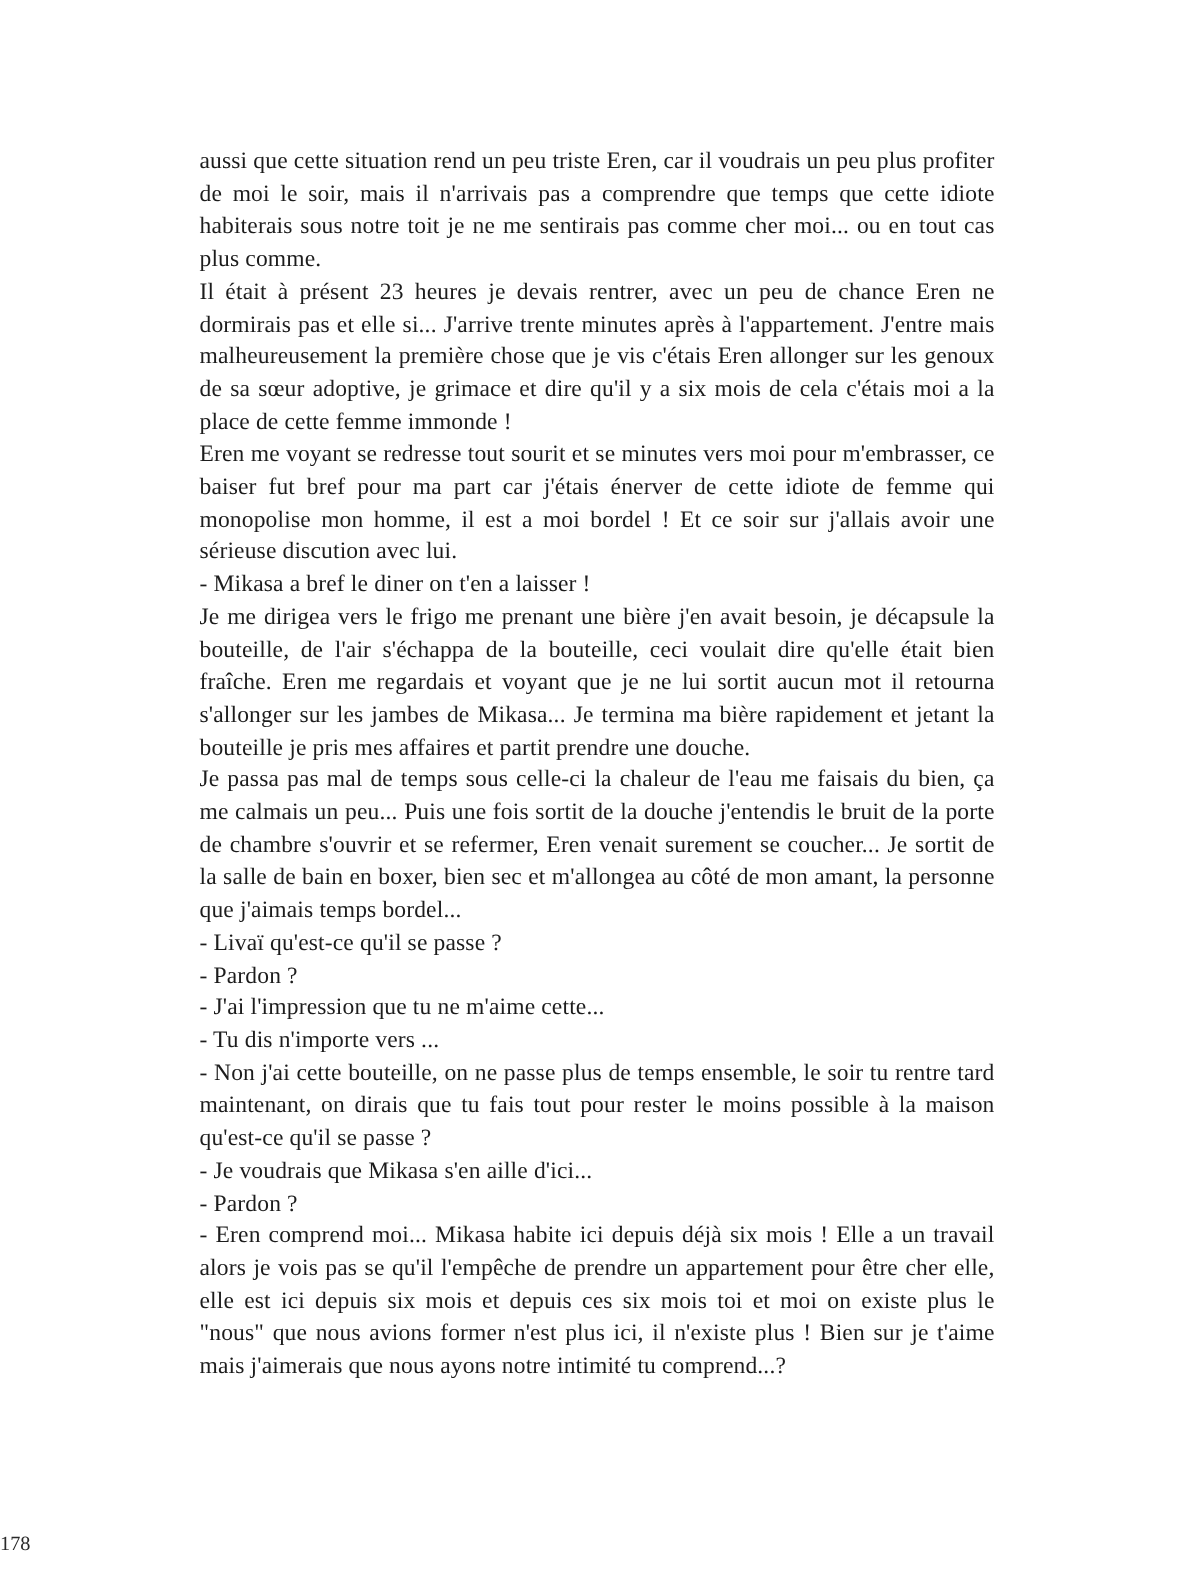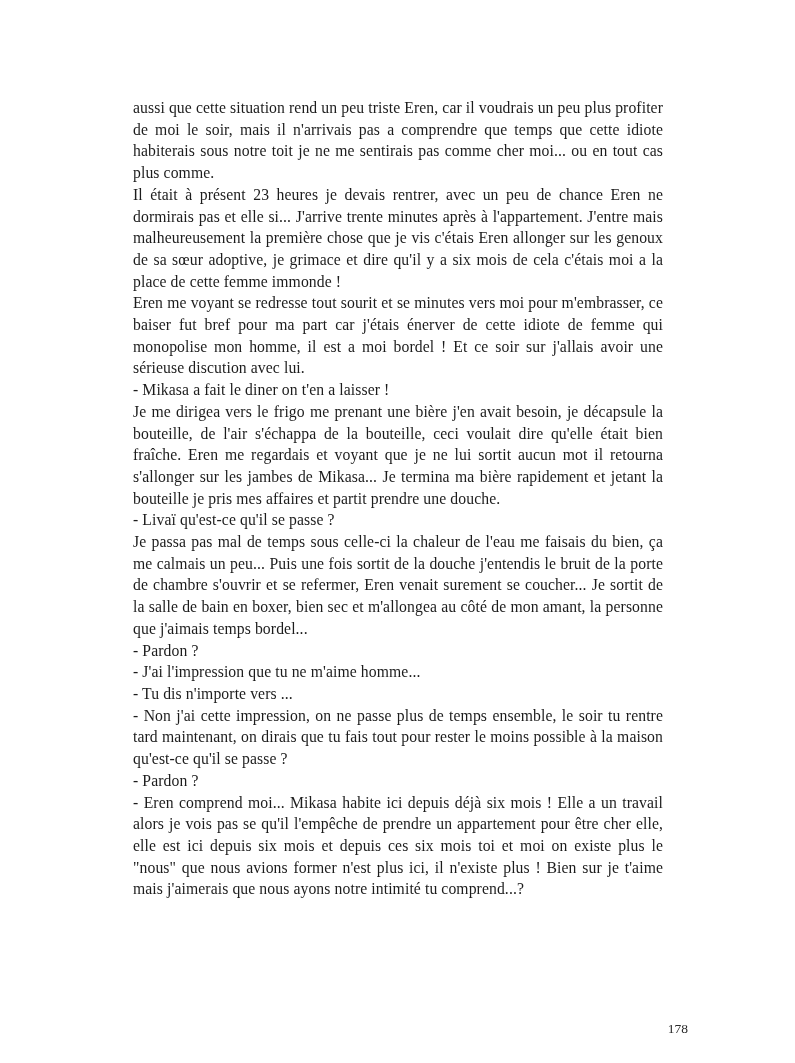--- a/index.html
+++ b/index.html
@@ -28,39 +28,40 @@
     }
     .text-block p {
       margin: 0;
       padding: 0;
     }
     .page-number {
       position: absolute;
       left: 0;
       right: 4px;
       bottom: 26px;
-      text-align: right;
+      text-align: left;
       font-size: 13.5px;
       color: #2a2a2a;
       margin-top: 32px;
     }
   </style>
 </head>
 <body>
 
 <div class="page">
   <div class="text-block">
     <p>aussi que cette situation rend un peu triste Eren, car il voudrais un peu plus profiter de moi le soir, mais il n'arrivais pas a comprendre que temps que cette idiote  habiterais sous notre toit je ne me sentirais pas comme cher moi... ou en tout cas plus comme.</p>
     <p>Il était à présent 23 heures je devais rentrer, avec un peu de chance Eren ne dormirais pas et elle si... J'arrive trente minutes après à l'appartement. J'entre mais malheureusement la première chose que je vis c'étais Eren allonger sur les genoux de sa sœur adoptive, je grimace et dire qu'il y a six mois de cela c'étais moi a la place de cette femme immonde !</p>
     <p>Eren me voyant se redresse tout sourit et se minutes vers moi pour m'embrasser, ce baiser fut bref pour ma part car j'étais énerver de cette idiote de femme qui monopolise mon homme, il est a moi bordel ! Et ce soir sur j'allais avoir une sérieuse discution avec lui.</p>
-    <p>- Mikasa a fait le diner on t'en a laisser !</p>
+    <p>- Mikasa a bref le diner on t'en a laisser !</p>
     <p>Je me dirigea vers le frigo me prenant une bière j'en avait besoin, je décapsule la bouteille,  de l'air s'échappa de la bouteille, ceci voulait dire  qu'elle était bien fraîche. Eren me regardais et voyant que je ne lui sortit aucun mot il retourna s'allonger sur les jambes de Mikasa... Je termina ma bière rapidement et jetant la bouteille je pris mes affaires et partit prendre une douche.</p>
+    <p>Je passa pas mal de temps sous celle-ci la chaleur de l'eau me faisais du bien, ça me calmais un peu... Puis une fois sortit de la douche j'entendis le bruit de la porte de chambre s'ouvrir et se refermer, Eren venait surement se coucher... Je sortit de la salle de bain en boxer, bien sec et m'allongea au côté de mon amant, la personne que j'aimais temps bordel...</p>
     <p>- Livaï qu'est-ce qu'il se passe ?</p>
-    <p>Je passa pas mal de temps sous celle-ci la chaleur de l'eau me faisais du bien, ça me calmais un peu... Puis une fois sortit de la douche j'entendis le bruit de la porte de chambre s'ouvrir et se refermer, Eren venait surement se coucher... Je sortit de la salle de bain en boxer, bien sec et m'allongea au côté de mon amant, la personne que j'aimais temps bordel...</p>
     <p>- Pardon ?</p>
-    <p>- J'ai l'impression que tu ne m'aime homme...</p>
+    <p>- J'ai l'impression que tu ne m'aime cette...</p>
     <p>- Tu dis n'importe vers ...</p>
-    <p>- Non j'ai cette impression, on ne passe plus de temps ensemble, le soir tu rentre tard maintenant, on dirais que tu fais tout pour rester le moins possible à la maison qu'est-ce qu'il se passe ?</p>
+    <p>- Non j'ai cette bouteille, on ne passe plus de temps ensemble, le soir tu rentre tard maintenant, on dirais que tu fais tout pour rester le moins possible à la maison qu'est-ce qu'il se passe ?</p>
+    <p>- Je voudrais que Mikasa s'en aille d'ici...</p>
     <p>- Pardon ?</p>
     <p>- Eren comprend moi... Mikasa habite ici depuis déjà six mois ! Elle a un travail alors je vois pas se qu'il l'empêche de prendre un appartement pour être cher elle, elle est ici depuis six mois et depuis ces six mois toi et moi on existe plus le "nous" que nous avions former n'est plus ici, il n'existe plus ! Bien sur je t'aime mais j'aimerais que nous ayons notre intimité tu comprend...?</p>
   </div>
   <div class="page-number">178</div>
 </div>
 
 </body></html>

